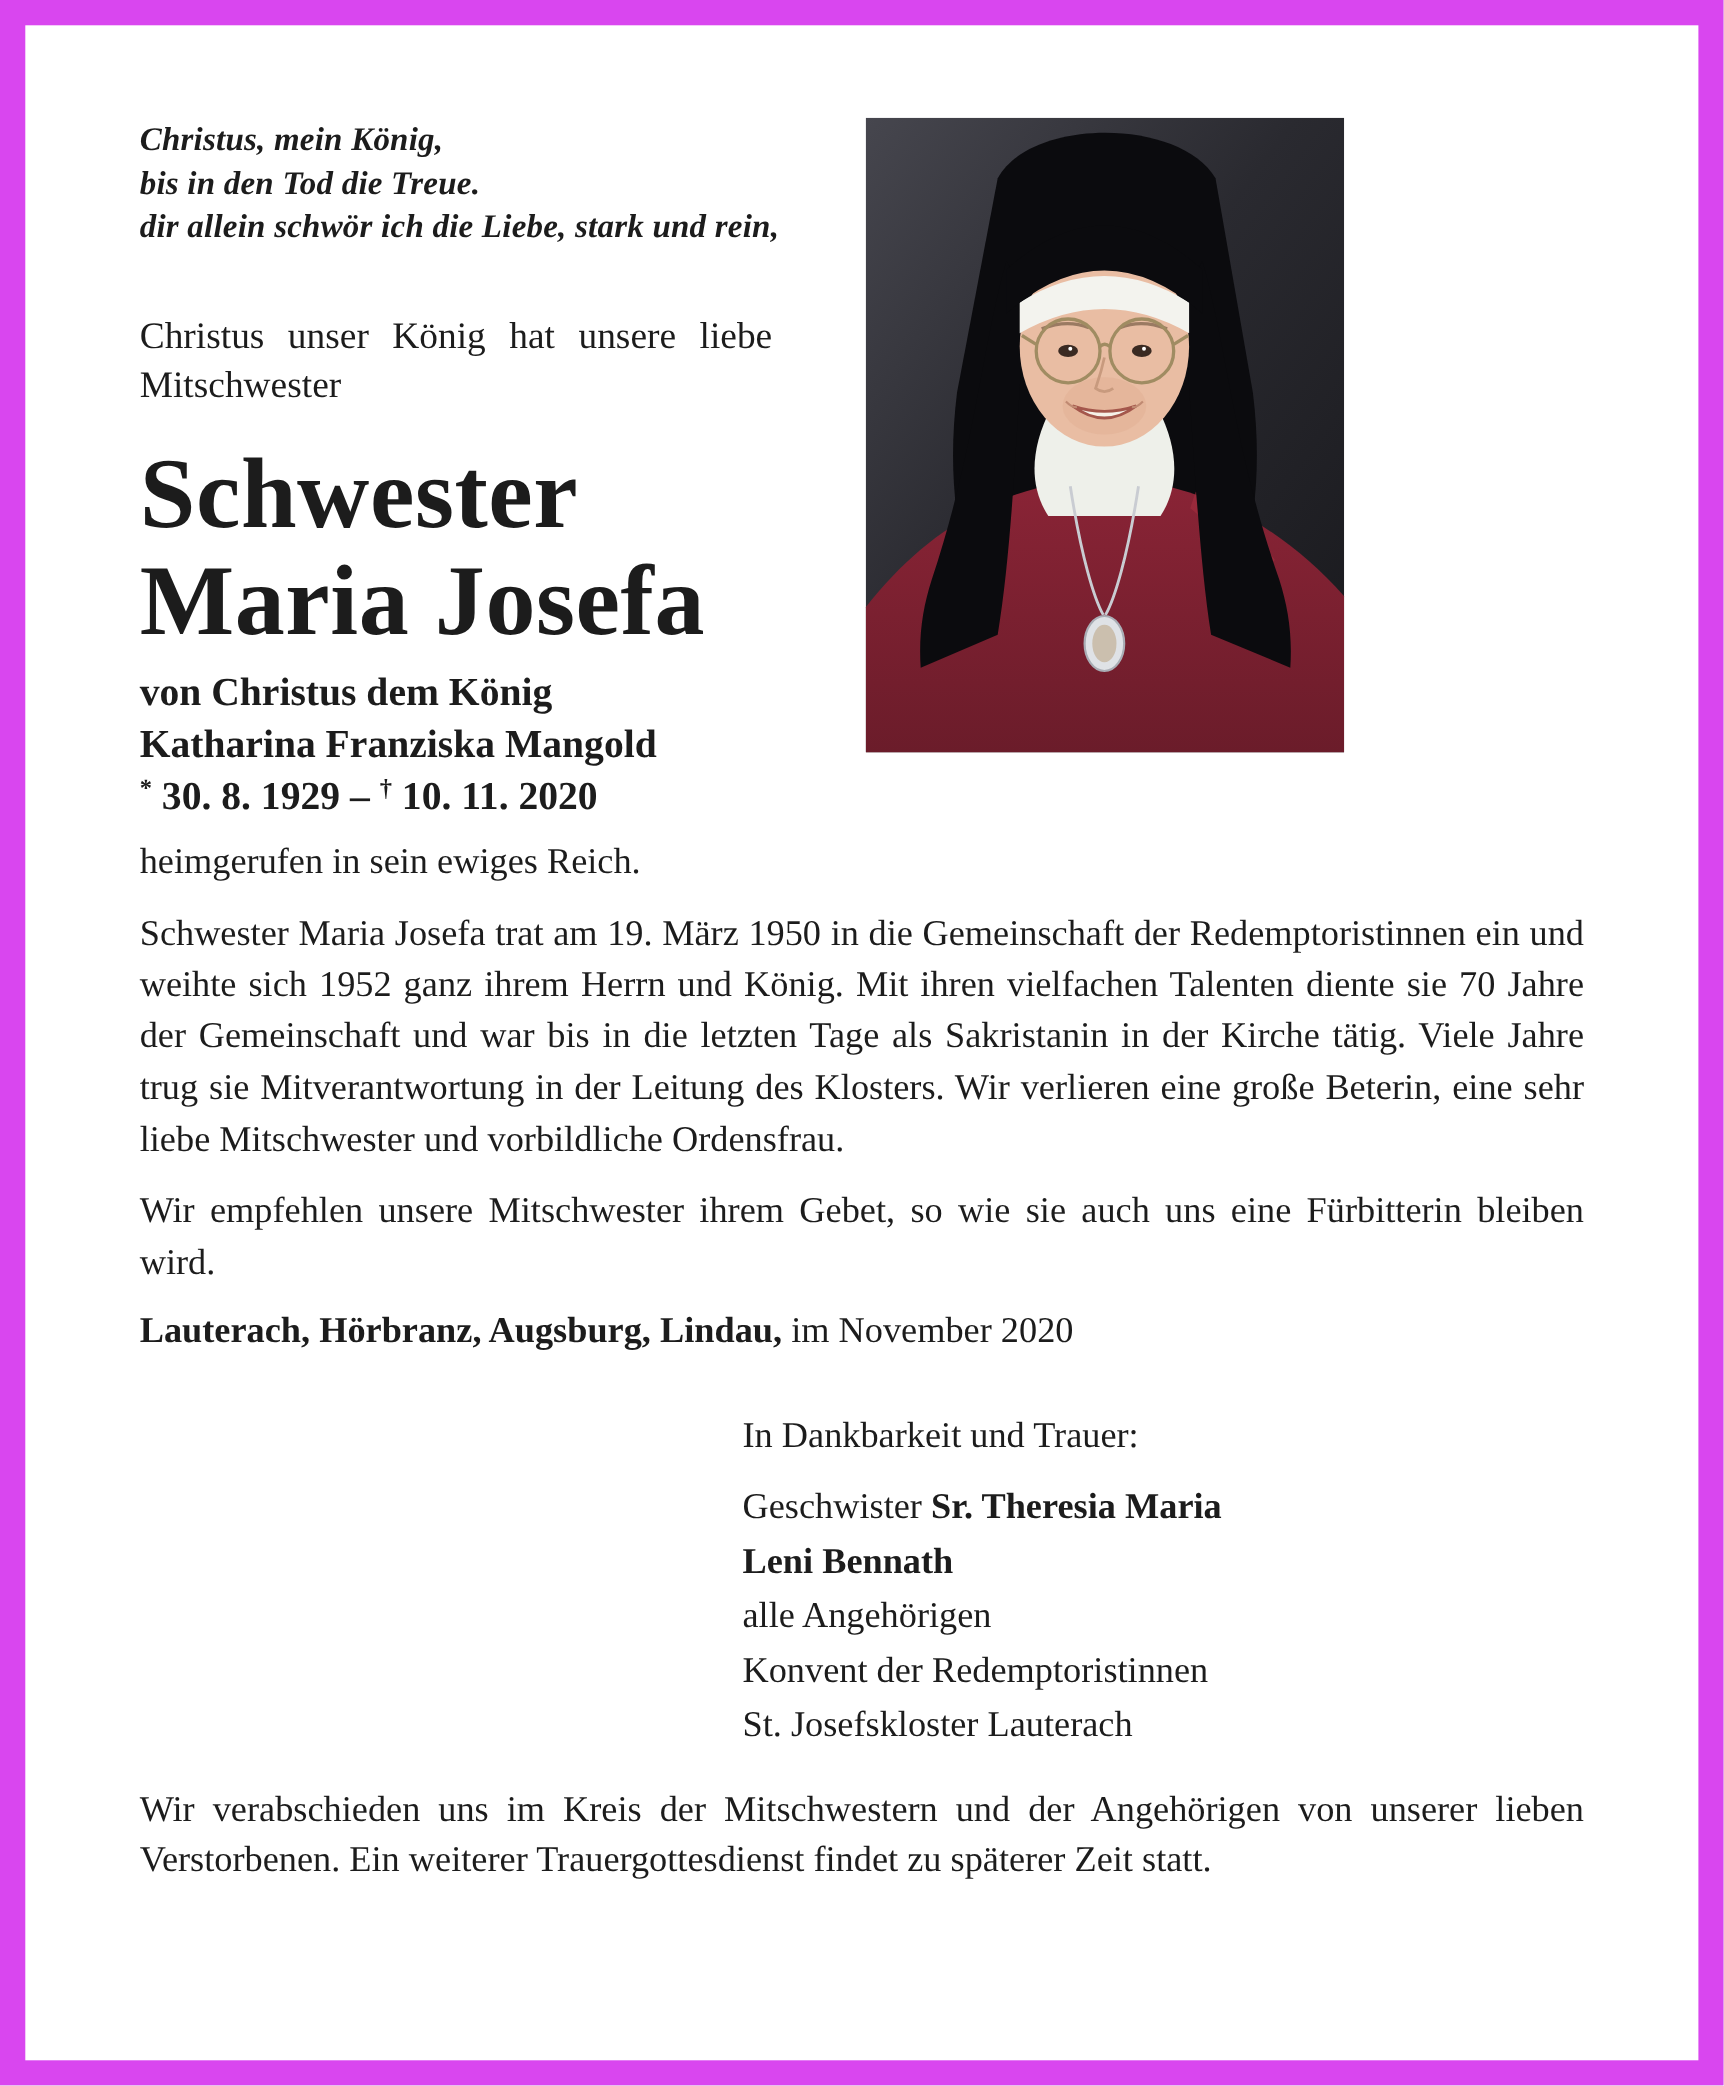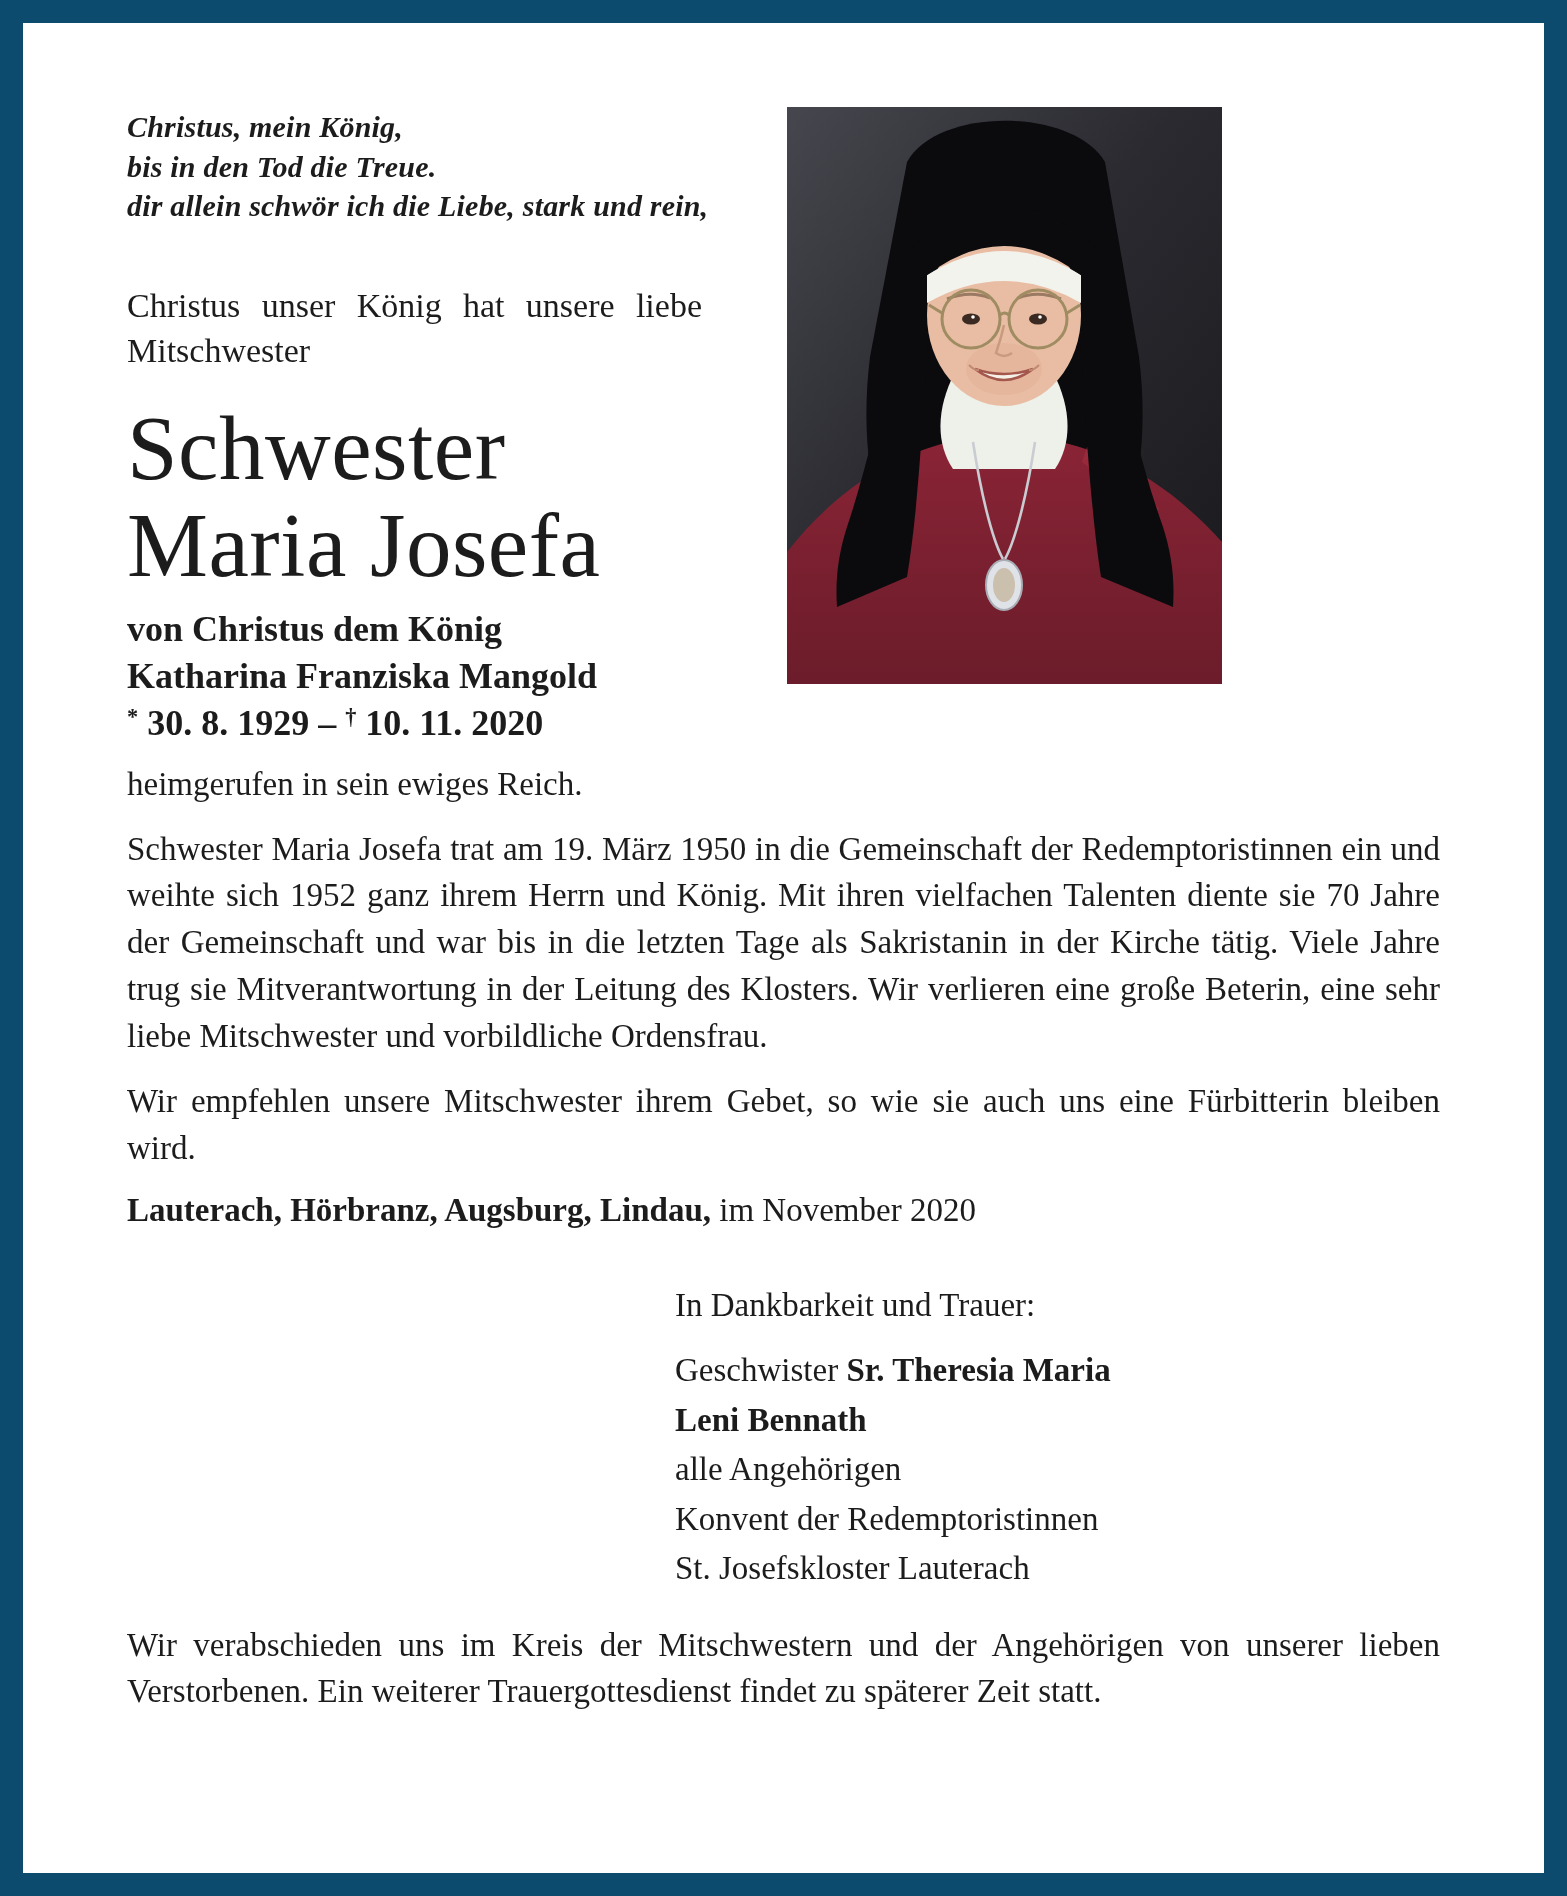--- a/index.html
+++ b/index.html
@@ -1,21 +1,21 @@
 <!DOCTYPE html>
 <html lang="de"><head>
 <meta charset="utf-8">
 <style>
   html, body { margin: 0; padding: 0; }
   body { background: #e8e8e8; font-family: "Liberation Serif", "DejaVu Serif", serif; }
 
   .page {
     width: 1567px;
     height: 1896px;
-    background: #0c4a6e;
+    background: #d946ef;
     padding: 23px;
     box-sizing: border-box;
   }
   .sheet {
     background: #ffffff;
     width: 100%;
     height: 100%;
     box-sizing: border-box;
     padding: 84px 104px 0 104px;
     color: #1c1c1c;
@@ -48,21 +48,21 @@
     line-height: 1.32;
     text-align: justify;
     text-align-last: left;
     max-width: 575px;
   }
 
   .deceased-name {
     margin-top: 26px;
     font-size: 91px;
     line-height: 1.07;
-    font-weight: 400;
+    font-weight: 700;
     letter-spacing: 0.5px;
   }
 
   .subtitle {
     margin-top: 12px;
     font-weight: 700;
     font-size: 36px;
     line-height: 1.3;
   }
   .dates-line { white-space: nowrap; }

